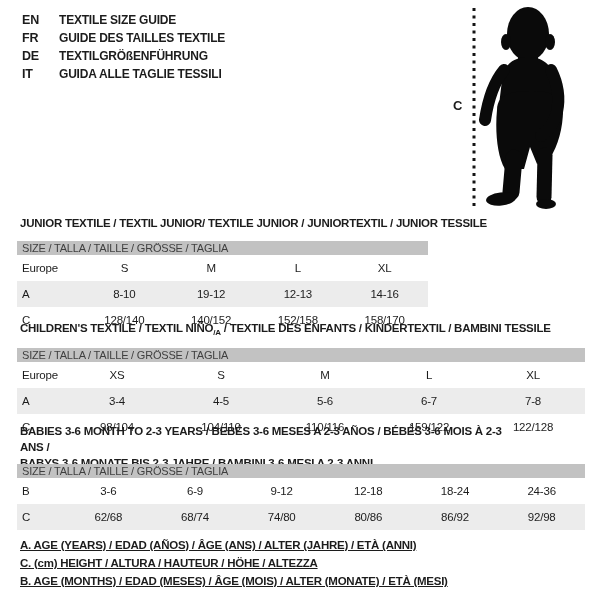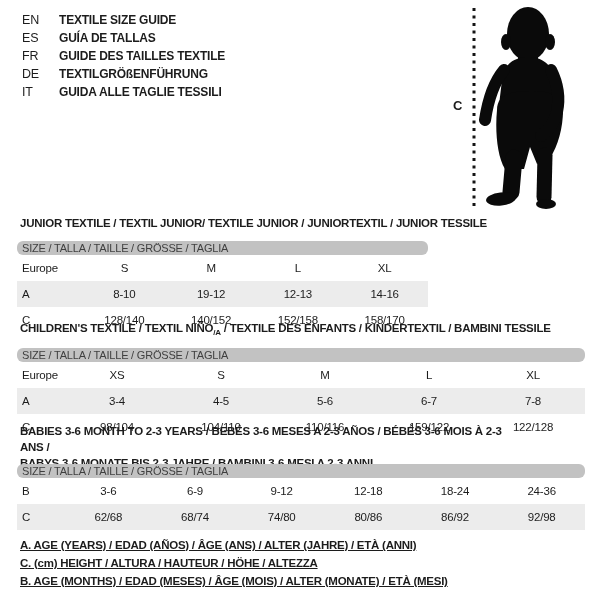--- a/index.html
+++ b/index.html
@@ -14,21 +14,21 @@
     width: 600px; height: 600px;
     background: #ffffff;
     font-family: "Liberation Sans", sans-serif;
     color: var(--ink);
   }
   .page { position: relative; width: 600px; height: 600px; overflow: hidden; background: #fff; }
 
   
   .lang-block { position: absolute; top: 11px; left: 22px; }
   .lang-row { display: flex; height: 18px; align-items: center; }
-  .lang-code { width: 37px; font-weight: 400; font-size: 12.5px; letter-spacing: -0.2px; }
+  .lang-code { width: 37px; font-weight: 700; font-size: 12.5px; letter-spacing: -0.2px; }
   .lang-label { font-weight: 700; font-size: 12px; letter-spacing: -0.2px; white-space: nowrap; }
 
   
   .figure { position: absolute; left: 440px; top: 0; width: 160px; height: 215px; }
   .figure svg { display: block; }
   .measure-label { position: absolute; left: 13px; top: 98px; font-weight: 700; font-size: 13px; }
 
   
   .table-title {
     position: absolute; left: 20px;
@@ -42,21 +42,21 @@
 
   
   .size-table { position: absolute; left: 17px; border-collapse: collapse; table-layout: fixed; }
   #table-0 { top: 241px; width: 411px; }
   #table-1 { top: 348px; width: 568px; }
   #table-2 { top: 464px; width: 568px; }
   .size-table thead td {
     background: var(--bar);
     font-size: 11px; color: var(--bar-ink);
     text-align: left; padding: 1px 0 1px 5px; height: 13px;
-    letter-spacing: -0.2px; white-space: nowrap; overflow: hidden; border-radius: 6px;
+    letter-spacing: -0.2px; white-space: nowrap; overflow: hidden;
   }
   .size-table tbody td {
     font-size: 11.5px; text-align: center; height: 15px; padding: 7px 0;
     letter-spacing: -0.2px;
   }
   .size-table tbody tr:nth-child(even) { background: var(--shade); }
   .size-table td.row-label { text-align: left; padding-left: 5px; }
   #table-0 col.label-col { width: 64px; }
   #table-1 col.label-col, #table-2 col.label-col { width: 48px; }
 
@@ -66,24 +66,20 @@
 </style>
 </head>
 <body>
 
 <div class="page">
 
   <div class="lang-block">
       <div class="lang-row">
         <span class="lang-code">EN</span>
         <span class="lang-label">TEXTILE SIZE GUIDE</span>
-      </div>
-      <div class="lang-row">
-        <span class="lang-code">ES</span>
-        <span class="lang-label">GUÍA DE TALLAS</span>
       </div>
       <div class="lang-row">
         <span class="lang-code">FR</span>
         <span class="lang-label">GUIDE DES TAILLES TEXTILE</span>
       </div>
       <div class="lang-row">
         <span class="lang-code">DE</span>
         <span class="lang-label">TEXTILGRÖßENFÜHRUNG</span>
       </div>
       <div class="lang-row">

